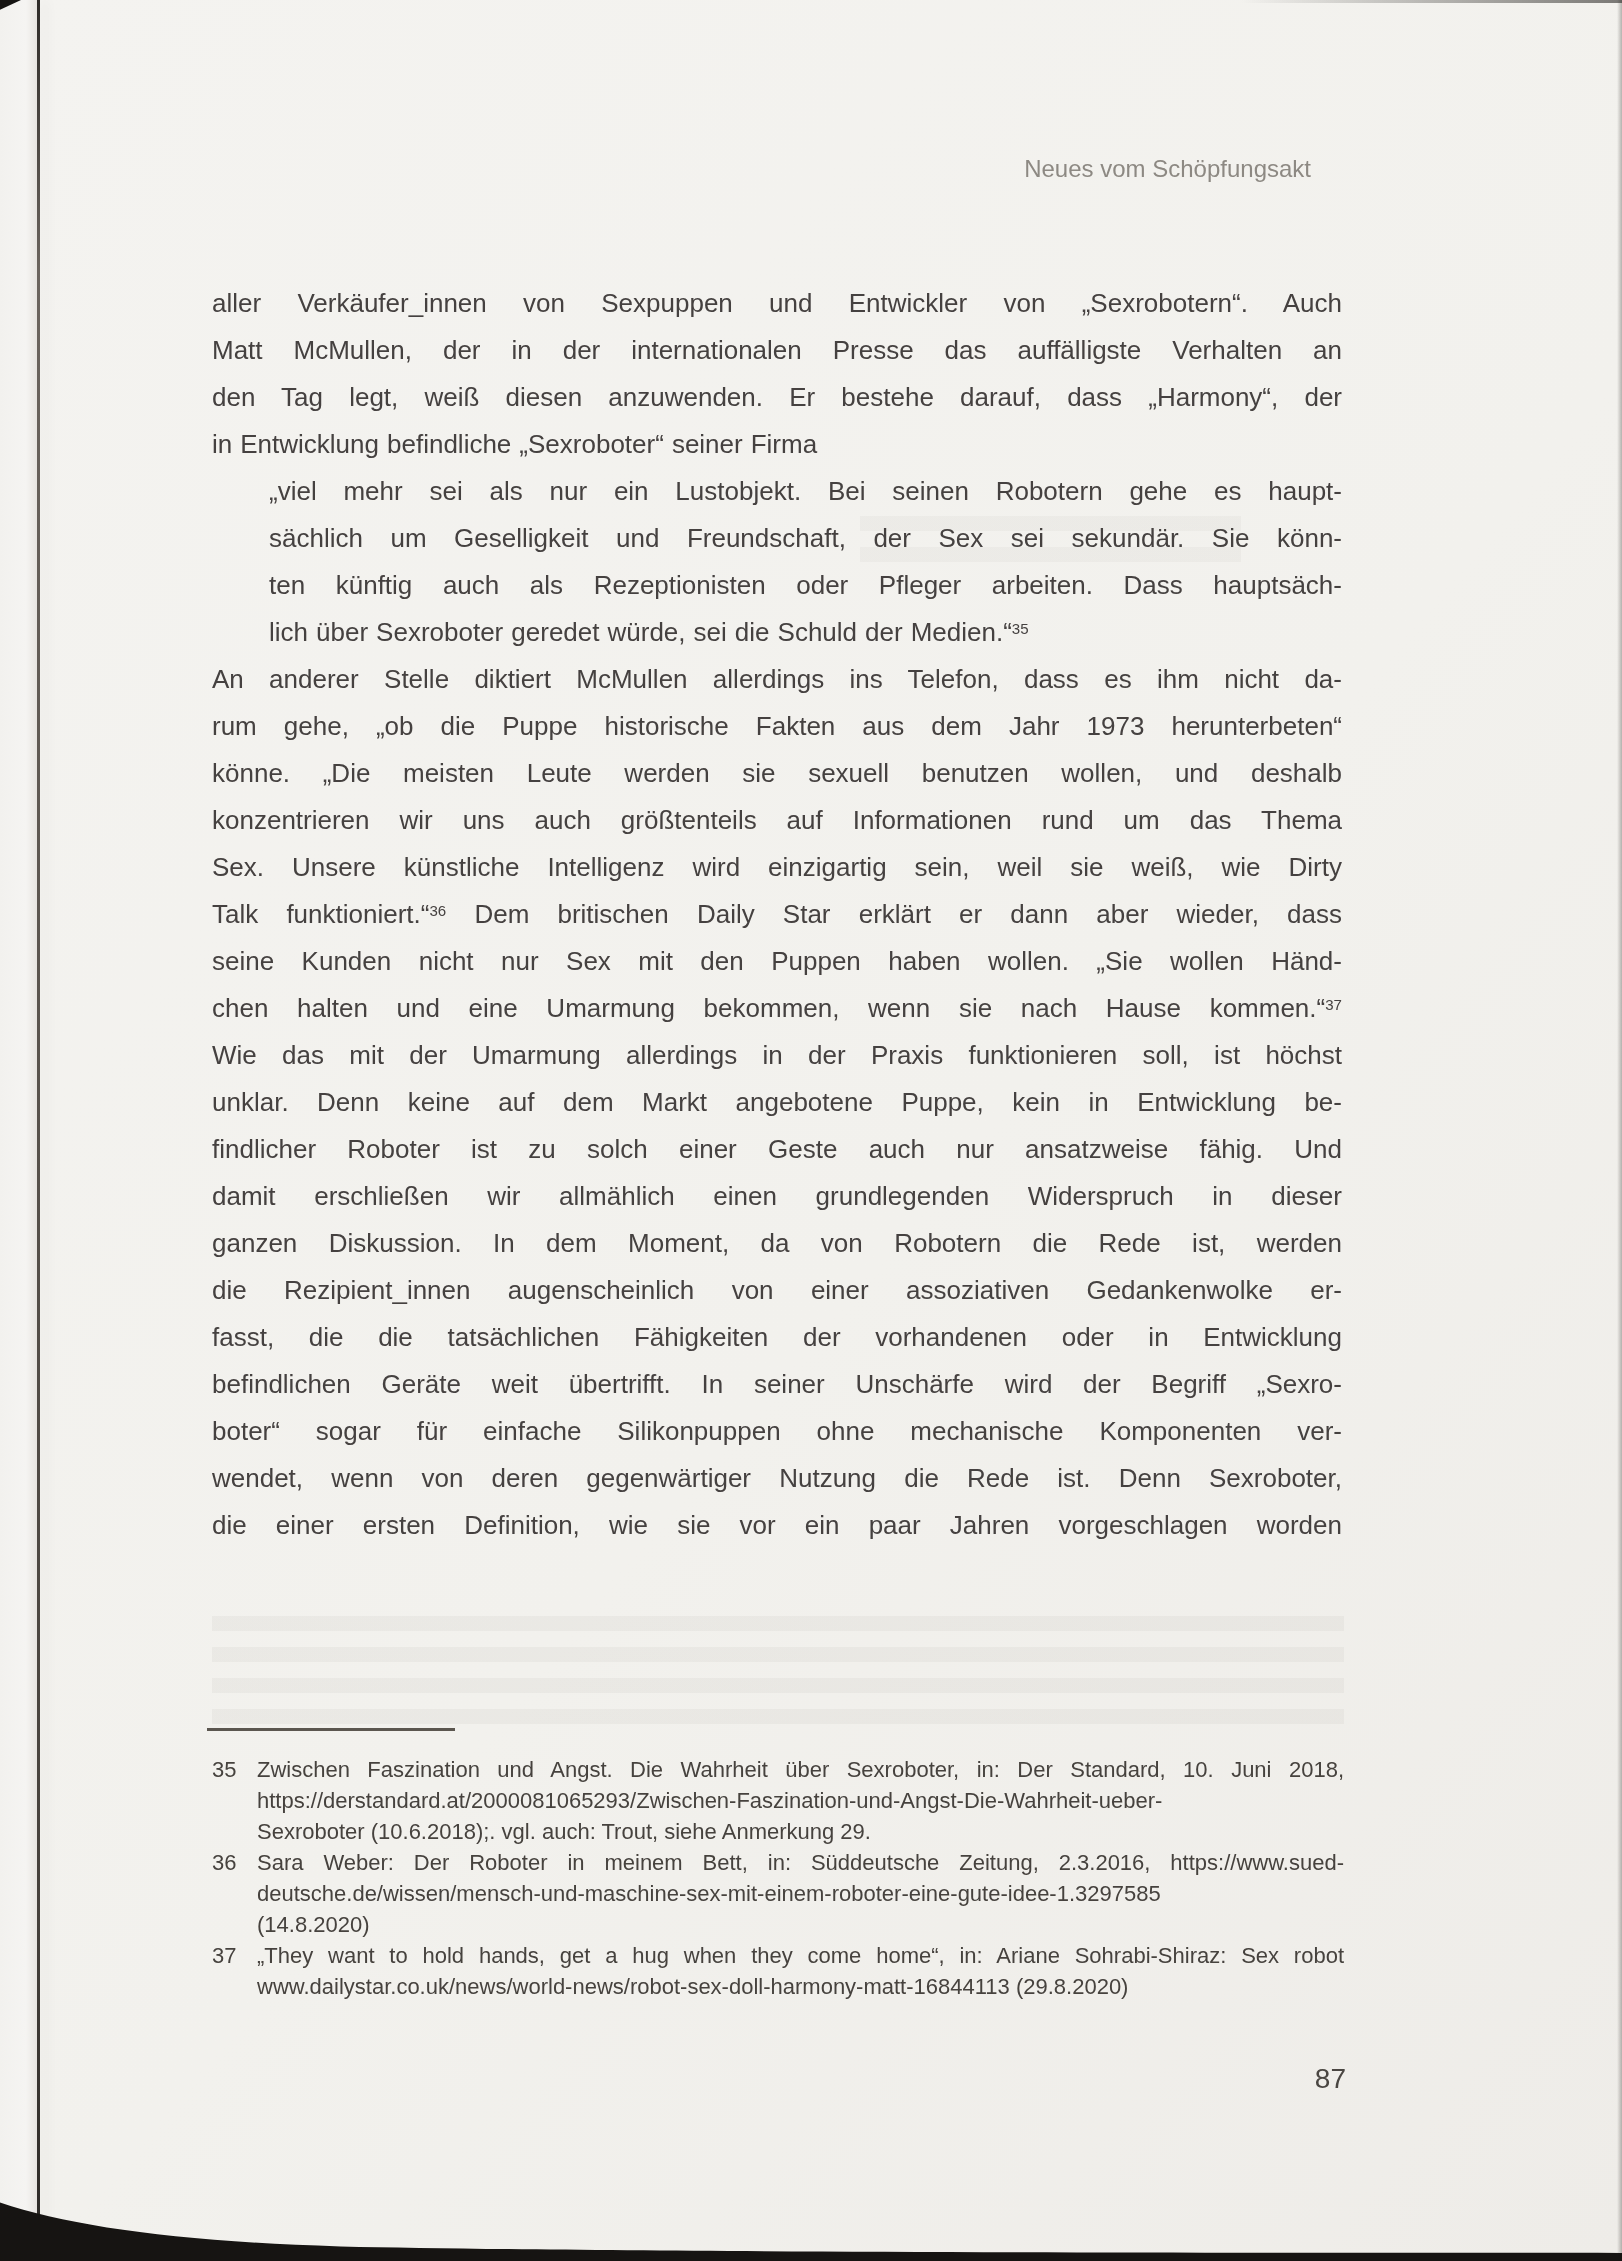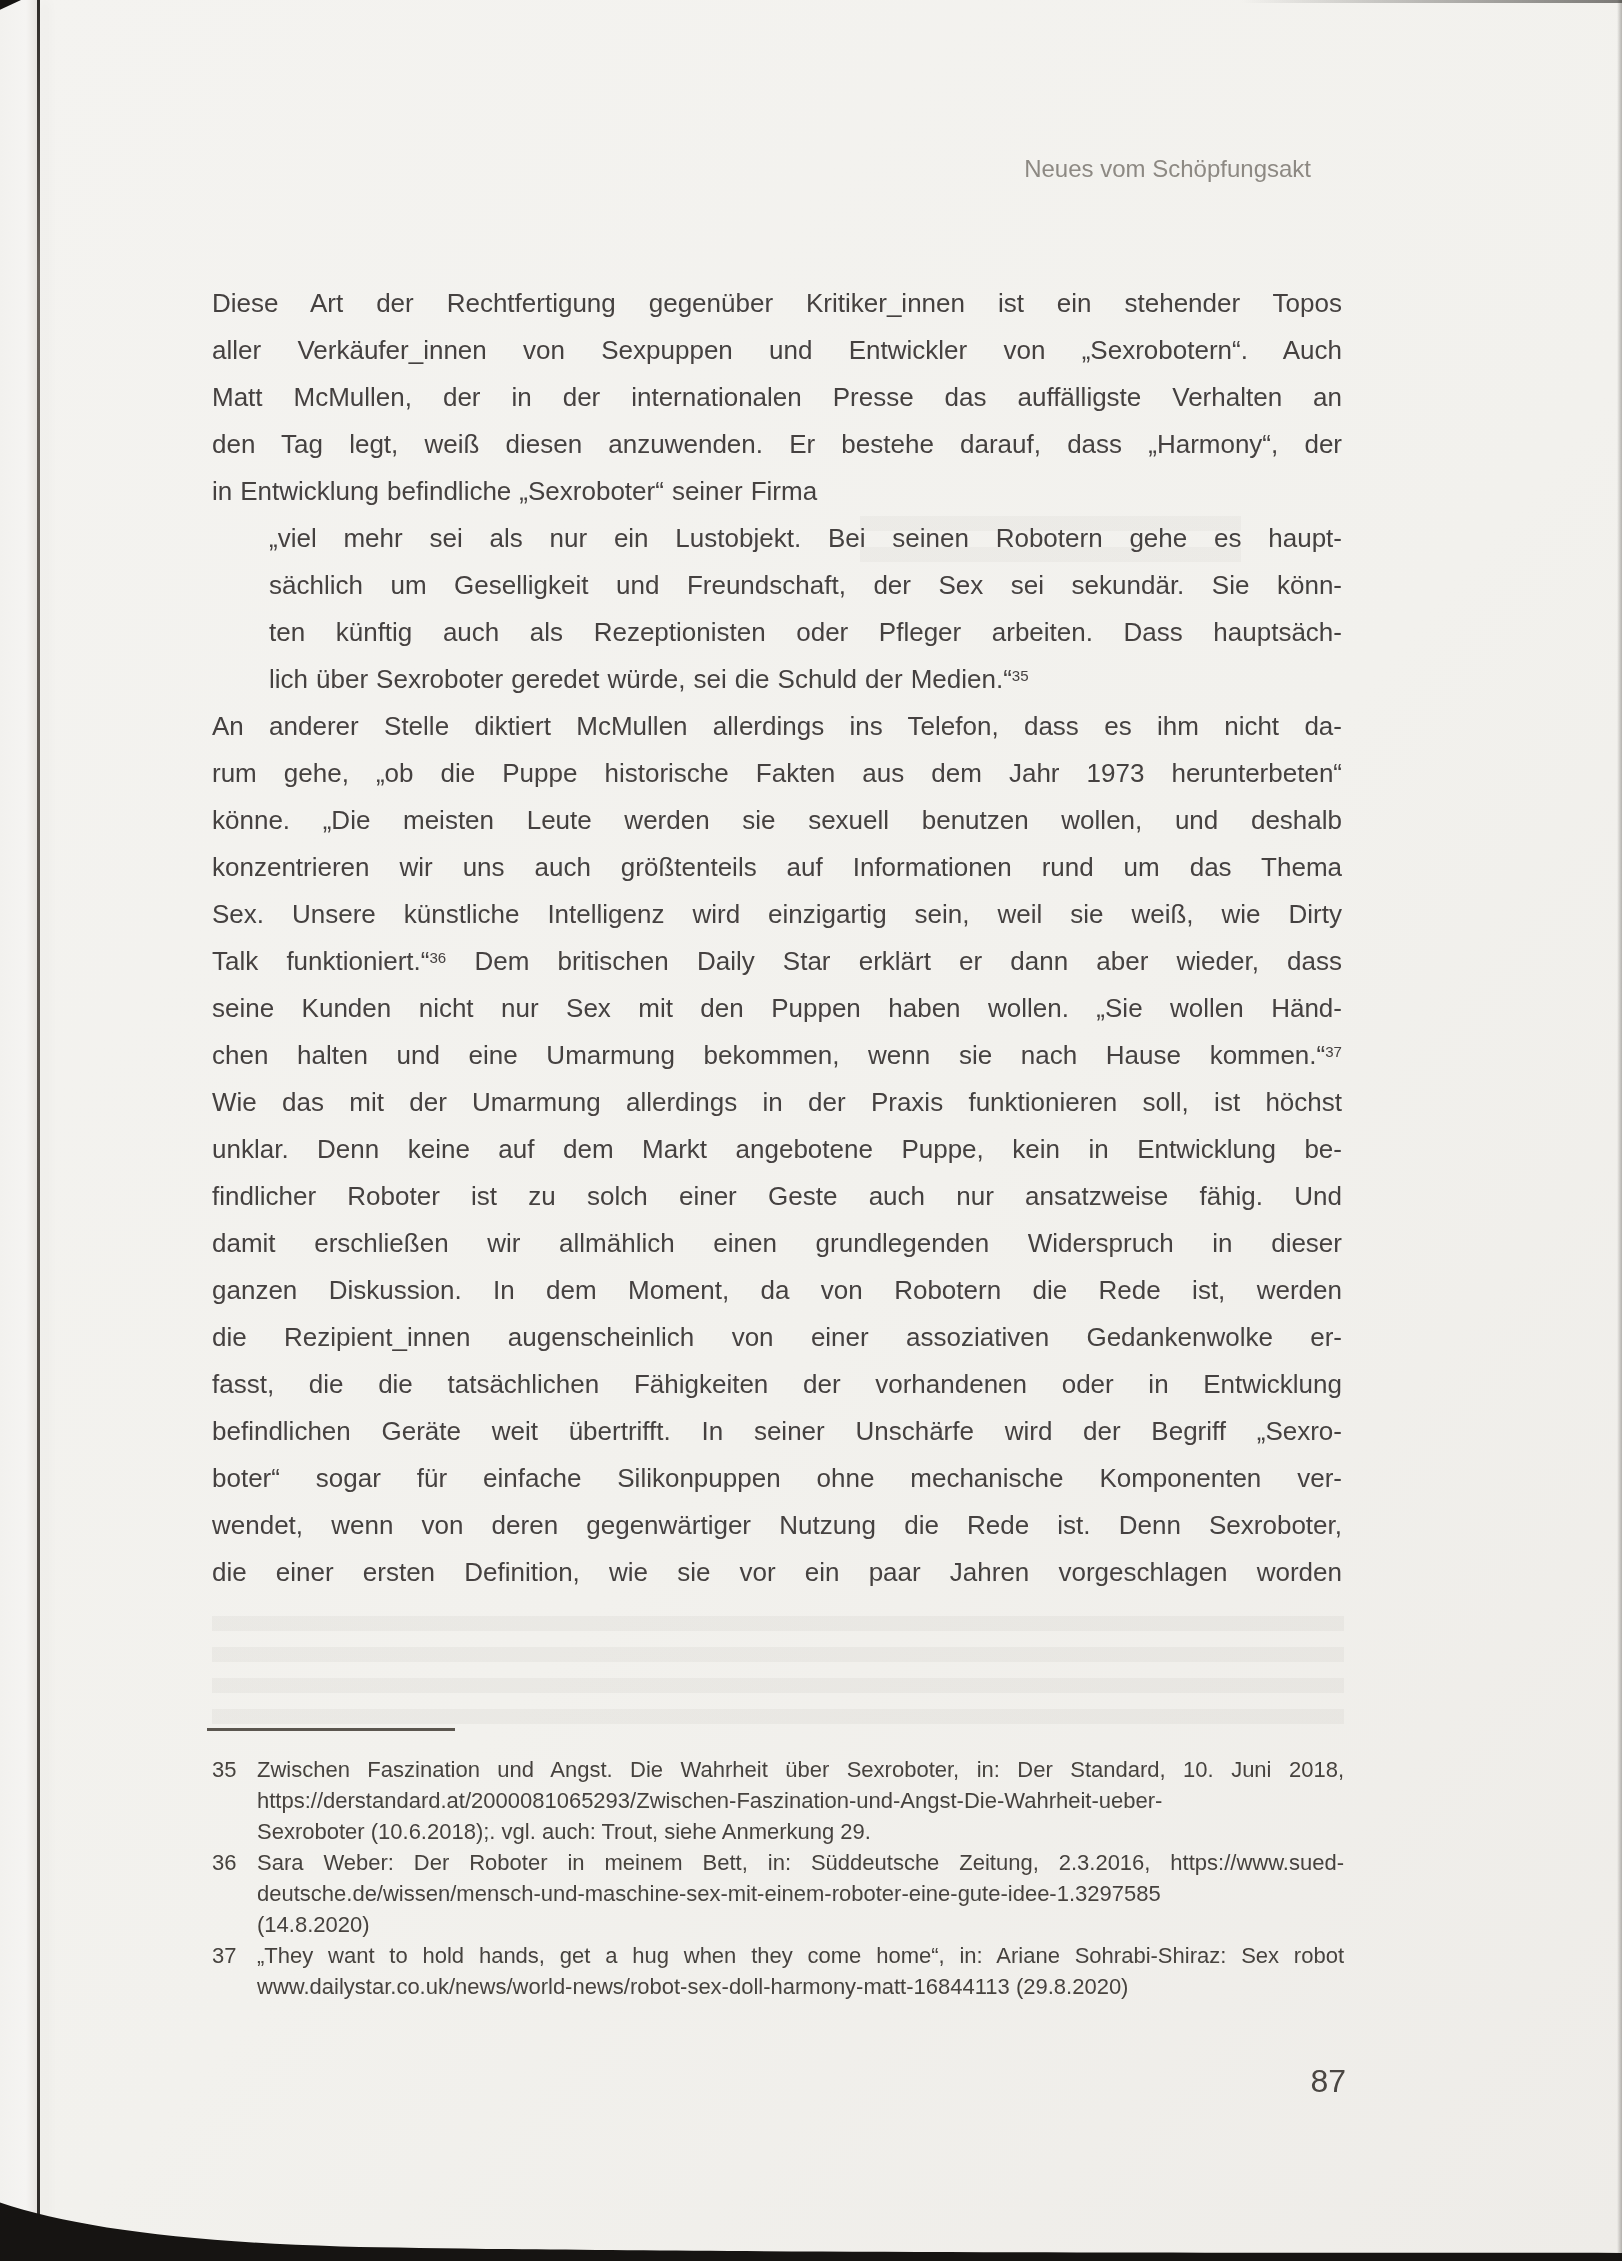--- a/index.html
+++ b/index.html
@@ -65,40 +65,39 @@
   .fn{display:flex;}
   .fn-num{width:45px;flex:0 0 45px;line-height:31px;}
   .fn-lines{flex:1;min-width:0;}
   .fn-line{
     line-height:31px;height:31px;overflow:hidden;
     text-align:justify;text-align-last:justify;
   }
   .fn-line.no-just{text-align-last:left;}
   .page-number{
     position:absolute;top:2063px;right:276px;
-    font-size:32px;color:#4a4642;
+    font-size:28px;color:#4a4642;
   }
   .bottom-edge{position:absolute;left:0;bottom:0;}
 </style>
 </head>
 <body>
 
 <div class="page">
 
   <div class="facing-edge"></div>
   <div class="spine-line"></div>
   <div class="corner-tl"></div>
   <div class="edge-tr"></div>
   <div class="edge-right"></div>
 
   <div class="running-head">Neues vom Schöpfungsakt</div>
 
   <div class="body-text">
     <div class="block para">
-        <div class="line">Diese Art der Rechtfertigung gegenüber Kritiker_innen ist ein stehender Topos</div>
         <div class="line">aller Verkäufer_innen von Sexpuppen und Entwickler von „Sexrobotern“. Auch</div>
         <div class="line">Matt McMullen, der in der internationalen Presse das auffälligste Verhalten an</div>
         <div class="line">den Tag legt, weiß diesen anzuwenden. Er bestehe darauf, dass „Harmony“, der</div>
         <div class="line no-just">in Entwicklung befindliche „Sexroboter“ seiner Firma</div>
       </div>
     <div class="block quote">
         <div class="line">„viel mehr sei als nur ein Lustobjekt. Bei seinen Robotern gehe es haupt-</div>
         <div class="line">sächlich um Geselligkeit und Freundschaft, der Sex sei sekundär. Sie könn-</div>
         <div class="line">ten künftig auch als Rezeptionisten oder Pfleger arbeiten. Dass hauptsäch-</div>
         <div class="line no-just">lich über Sexroboter geredet würde, sei die Schuld der Medien.“<sup>35</sup></div>

